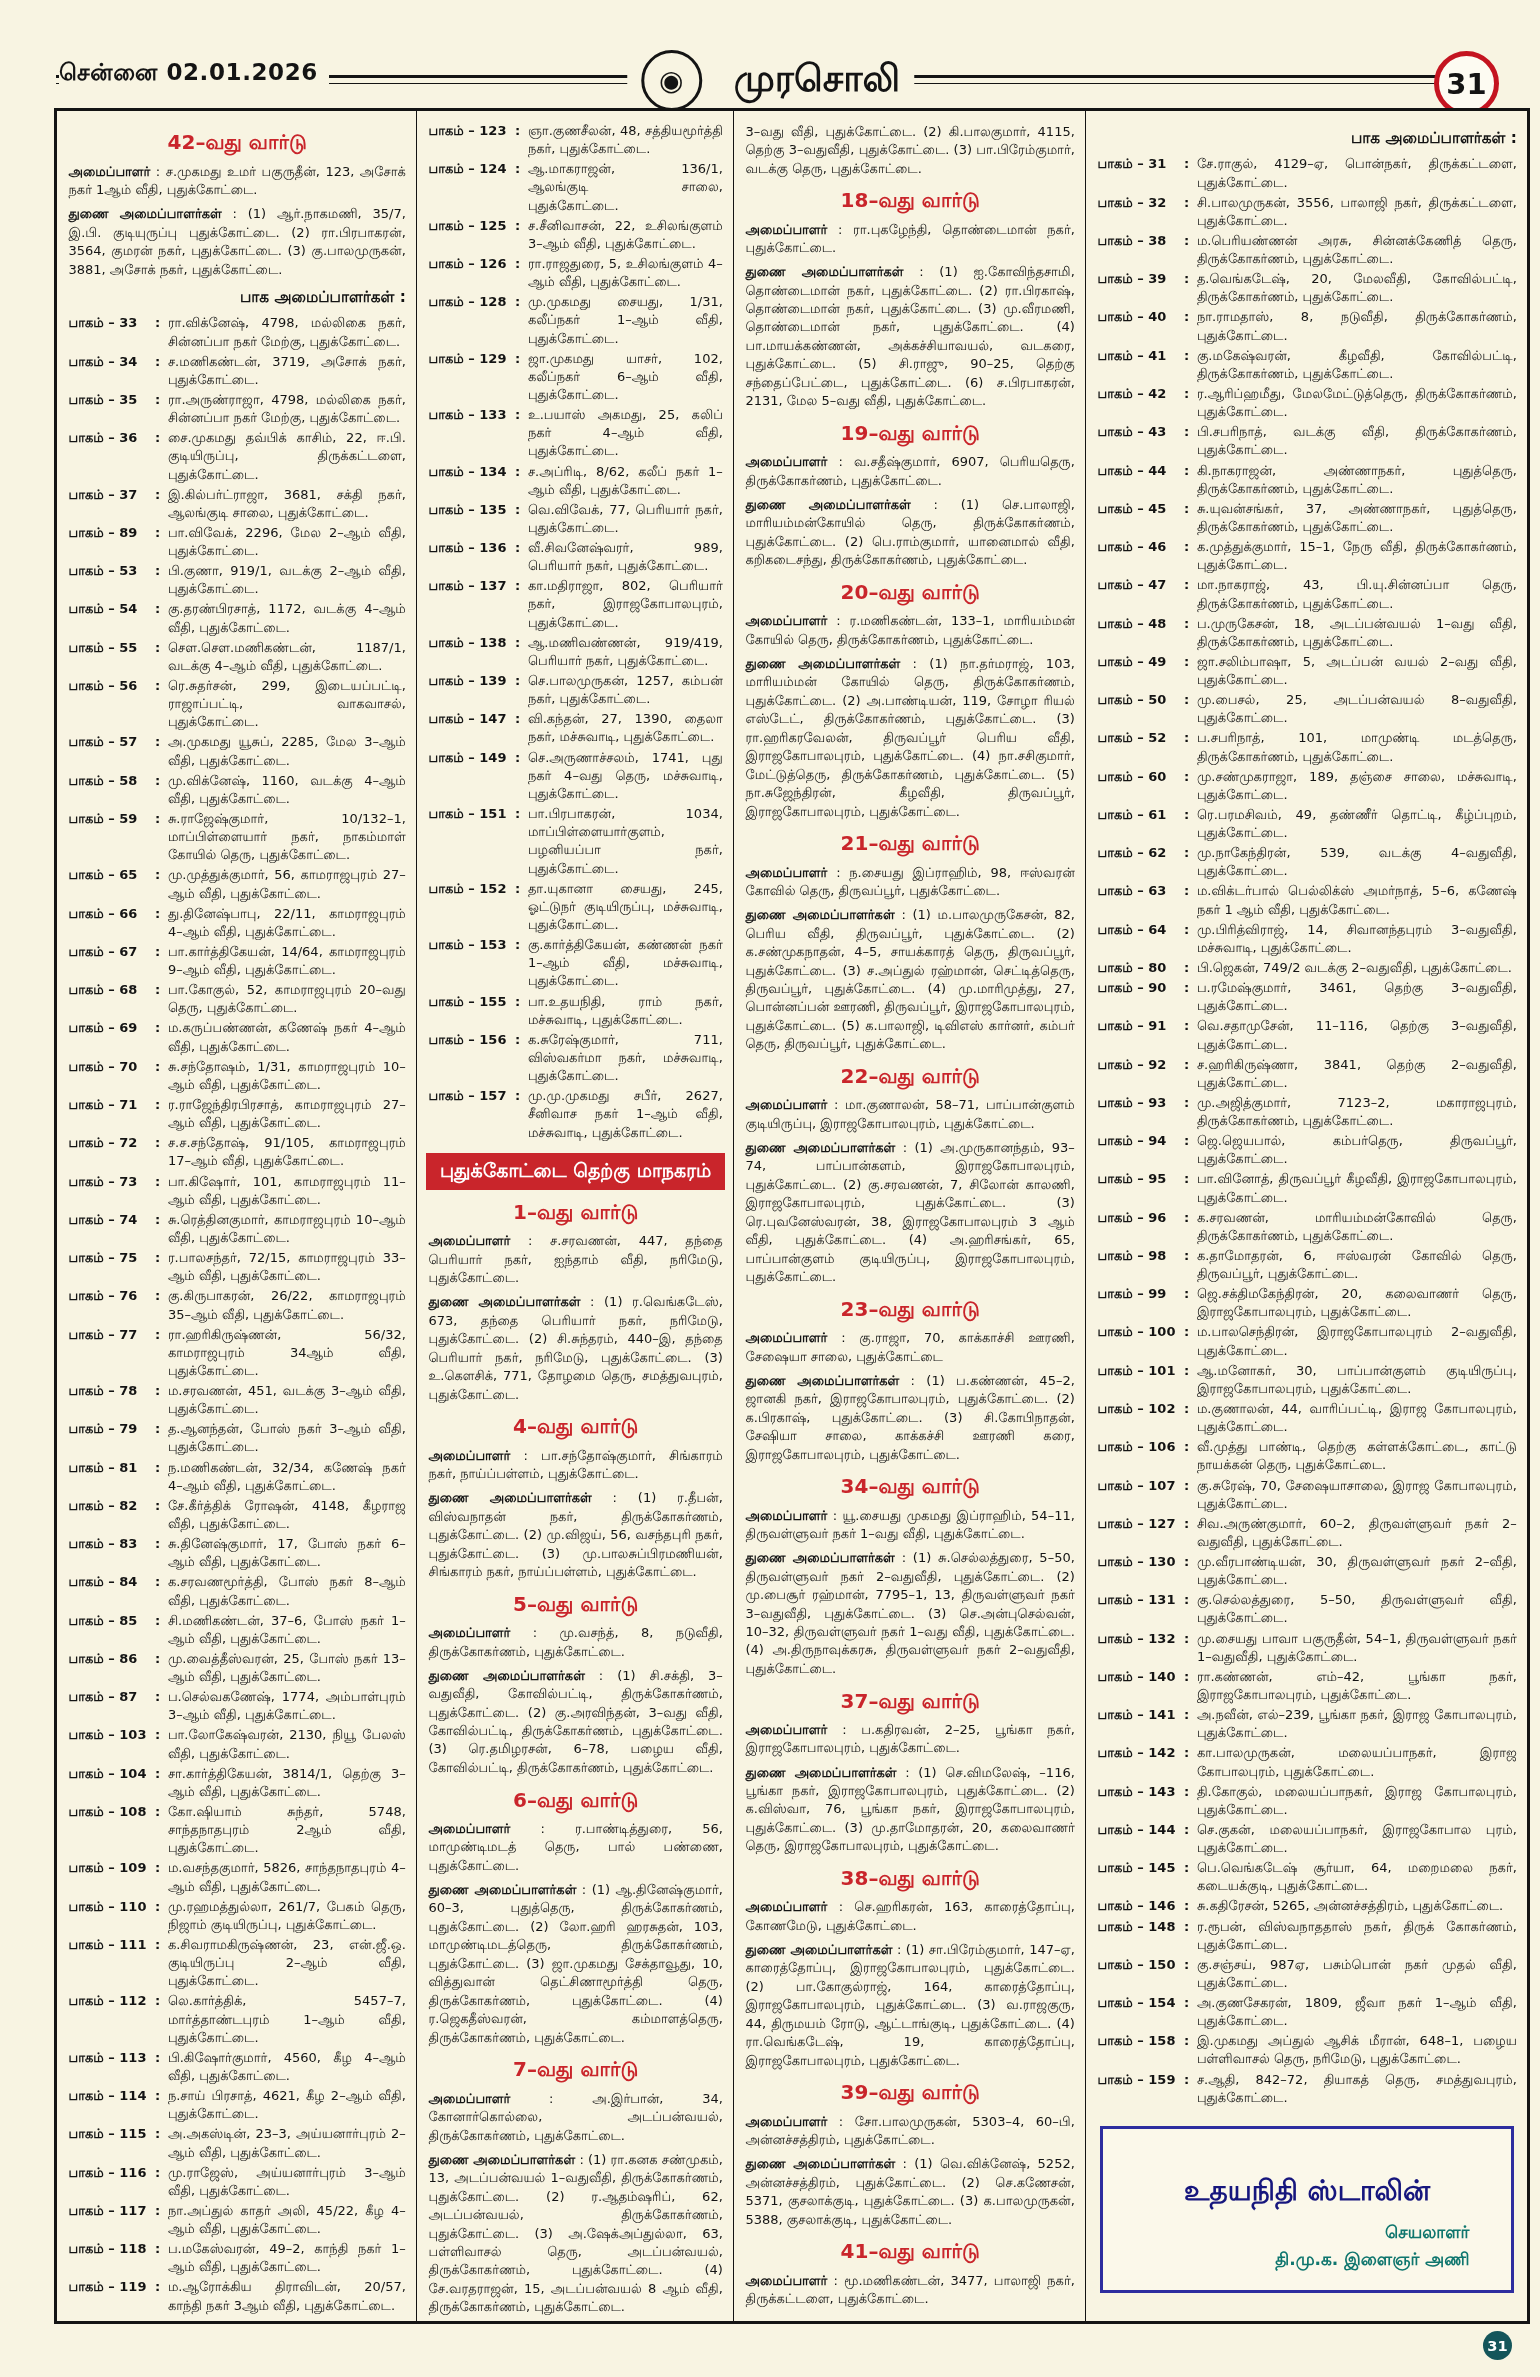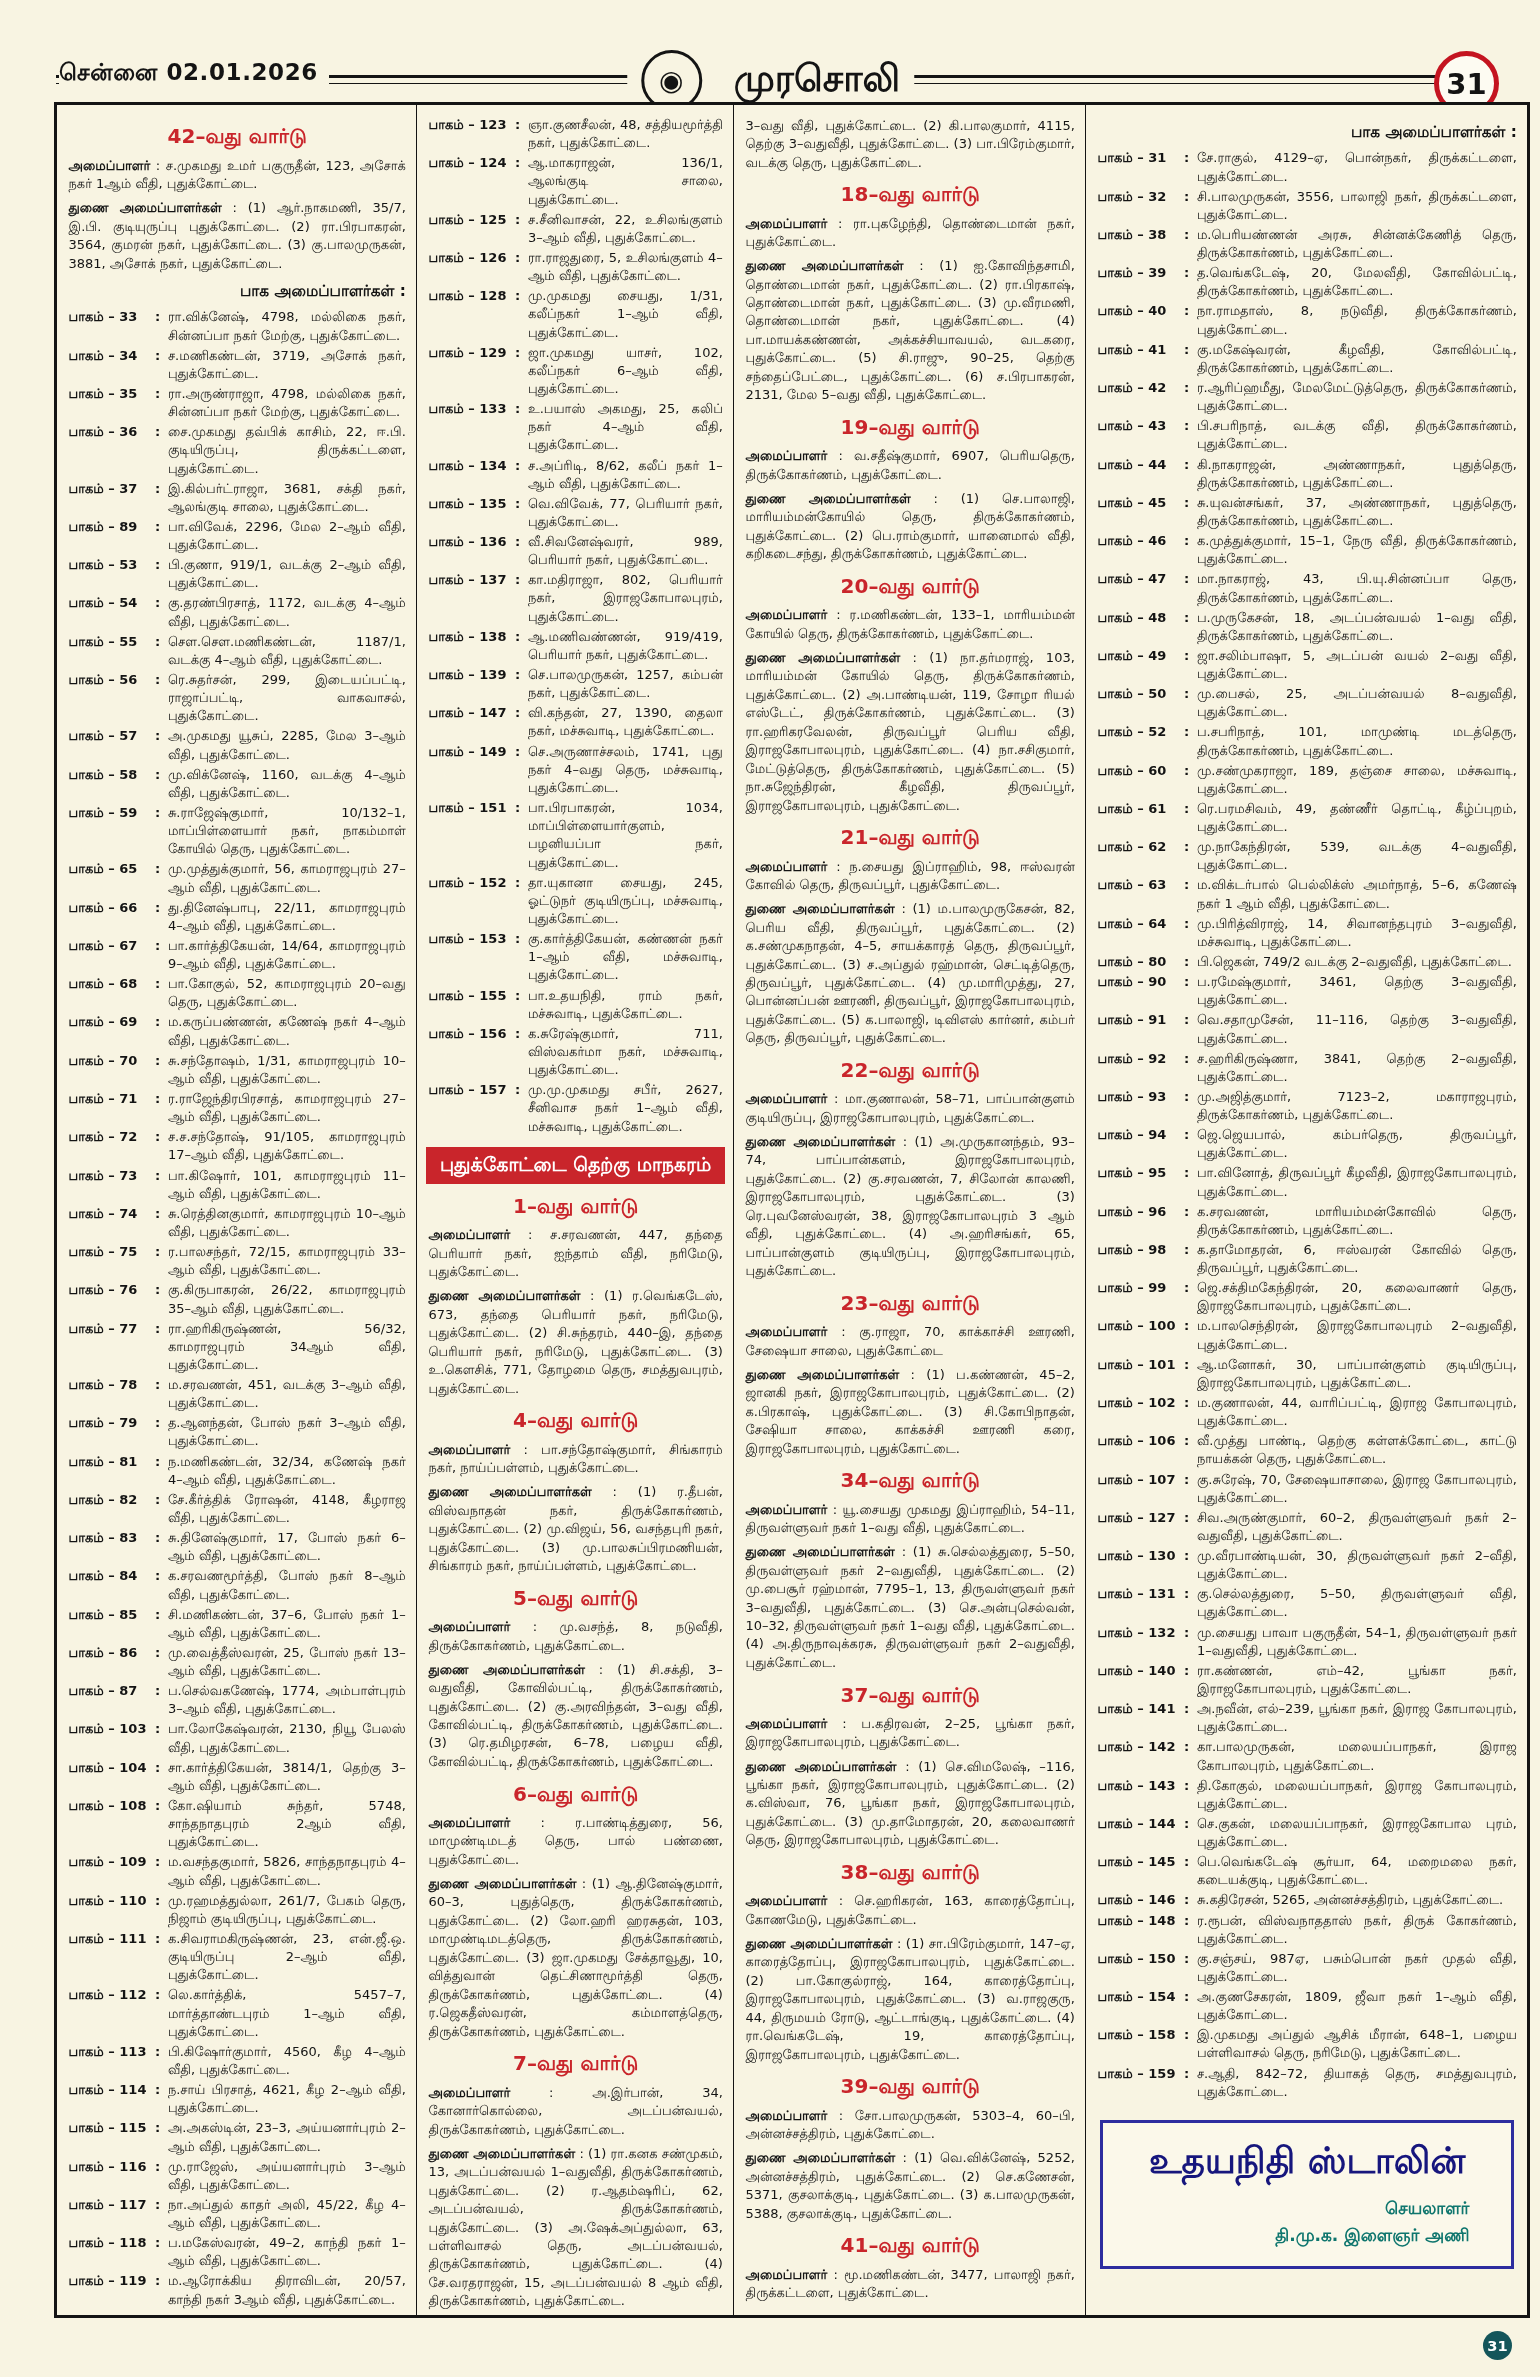--- a/index.html
+++ b/index.html
@@ -35,21 +35,21 @@
   .mast-title{font-size:37px;font-weight:bold;margin-left:23px;}
   .mast-page{
     position:absolute;right:42px;top:51px;
     width:55px;height:55px;border-radius:50%;
     border:5.7px solid #c41420;background:#fdfbf2;
     display:flex;align-items:center;justify-content:center;
     font-size:29px;font-weight:bold;color:#141414;
   }
   
   .content{
-    position:absolute;left:54px;top:102px;width:1476px;height:2216px;
+    position:absolute;left:54px;top:108px;width:1476px;height:2216px;
     border:3.2px solid #141414;background:#f8f4e2;
     display:grid;grid-template-columns:360px 317px 352px 1fr;
     box-sizing:border-box;
   }
   .col{
     padding:9px 10.2px 6.4px 11.5px;
     border-right:1.9px solid #141414;
     overflow:hidden;box-sizing:border-box;
   }
   .col:last-child{border-right:none;}
@@ -70,21 +70,21 @@
     display:grid;grid-template-columns:84px 10.2px 1fr;
     font-size:13px;line-height:1.4;margin:1.9px 0;column-gap:2.6px;
   }
   .m-num{font-weight:bold;white-space:nowrap;}
   .m-colon{font-weight:bold;}
   .m-text{text-align:justify;}
   .sigbox{
     border:3.8px solid #2d2d9f;background:#fbf8ea;
     padding:16.6px 12.8px;margin:19px 2.6px 7.7px;text-align:center;
   }
-  .sig-title{font-size:36px;font-weight:bold;color:#16167d;margin-bottom:9px;}
+  .sig-title{font-size:28px;font-weight:bold;color:#16167d;margin-bottom:9px;margin-top:28px;}
   .sig-line{font-size:17px;font-weight:bold;color:#0f766e;line-height:1.6;text-align:right;padding-right:29px;}
   
   .foot-page{
     position:absolute;right:29px;bottom:16.6px;
     width:29px;height:29px;border-radius:50%;
     background:#14555a;color:#fff;font-weight:bold;font-size:14.7px;
     display:flex;align-items:center;justify-content:center;
   }
 </style>
 </head>

